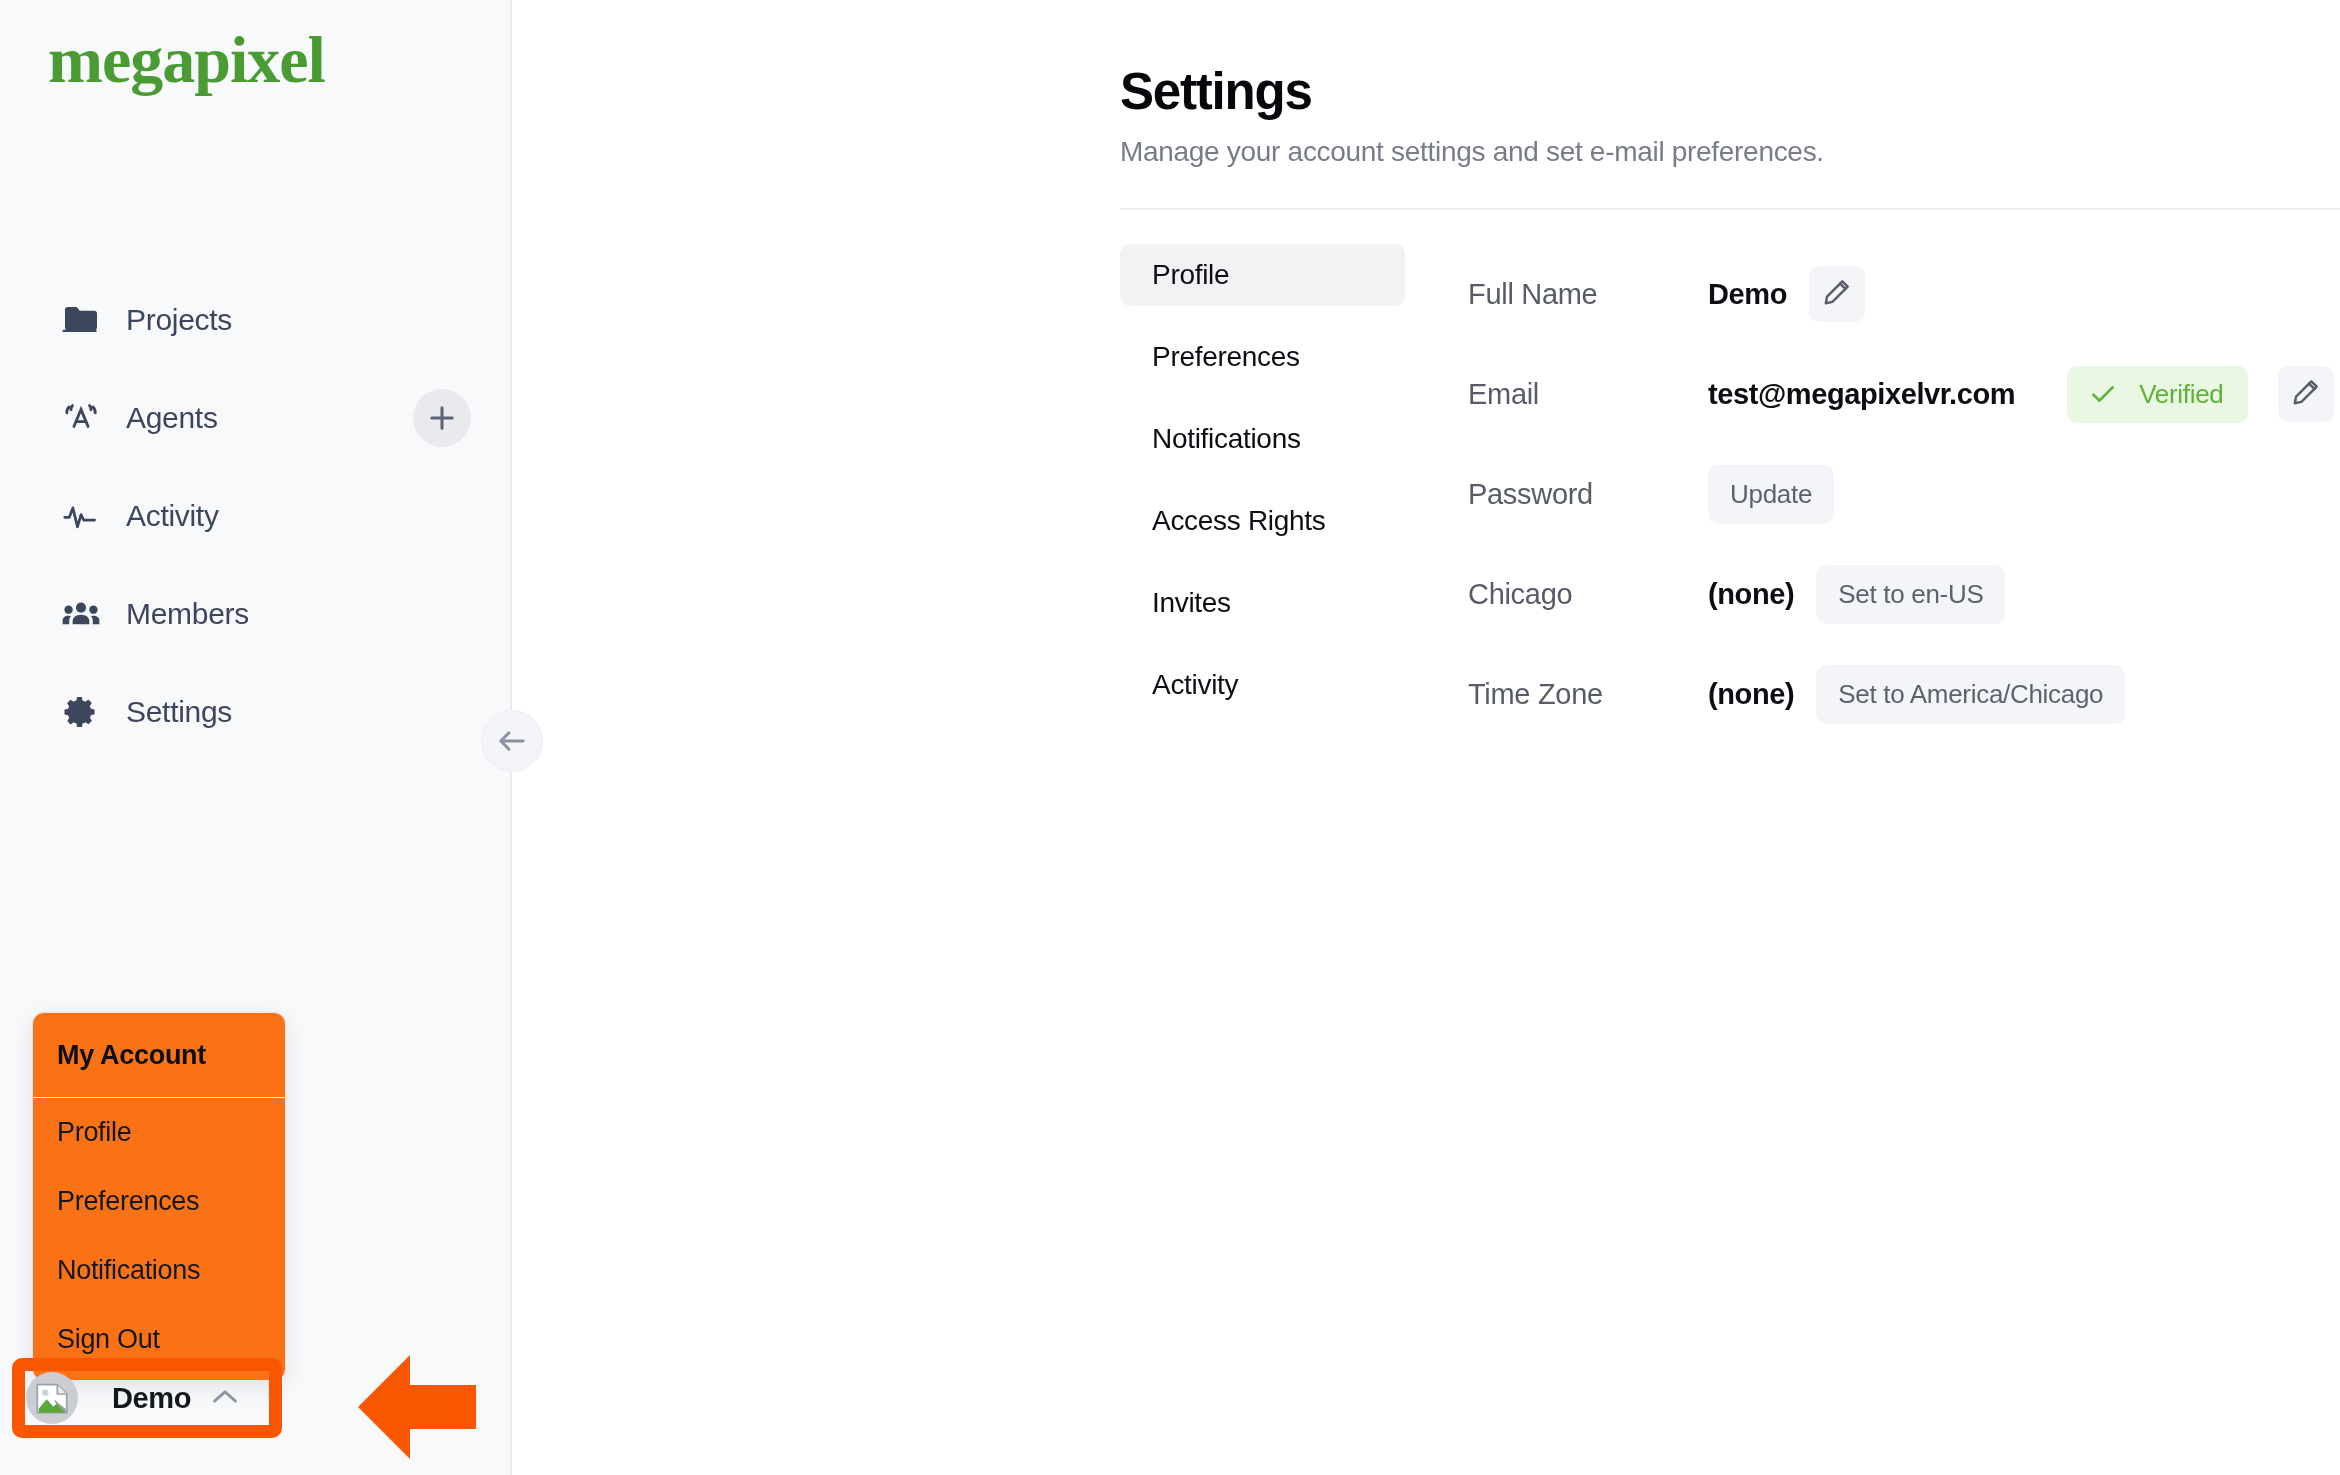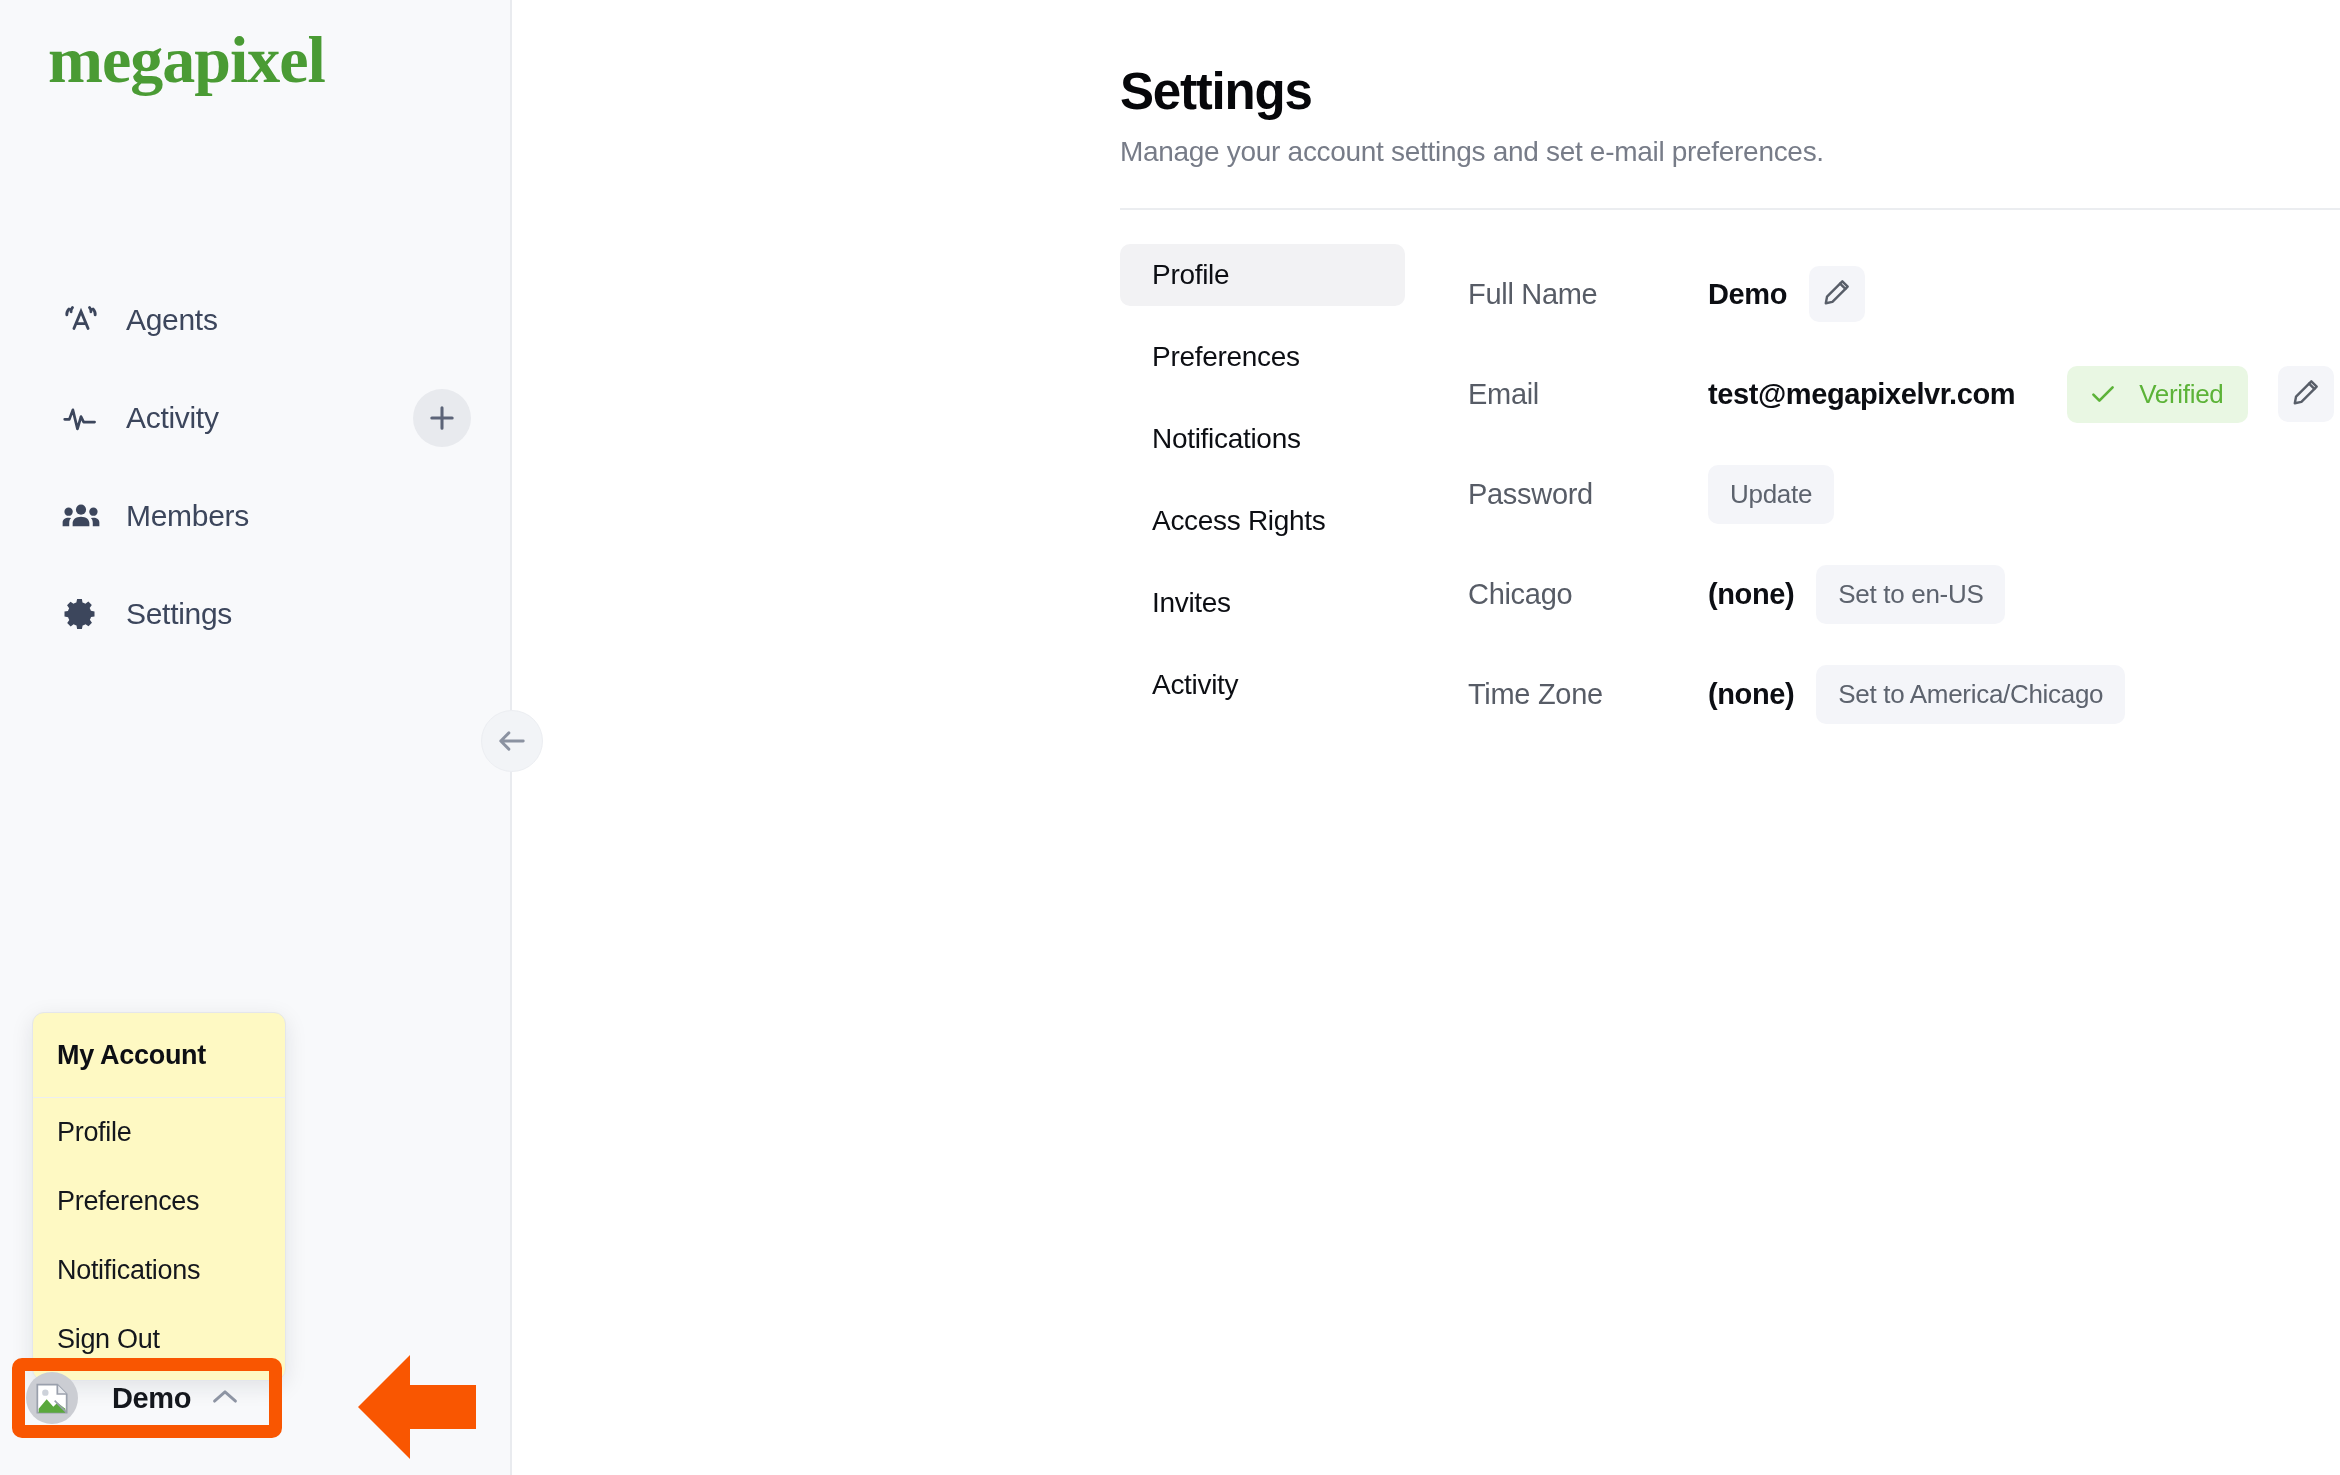--- a/index.html
+++ b/index.html
@@ -64,21 +64,21 @@
     background: #f2f4f7;
     border: 1px solid #eceef2;
     display: flex; align-items: center; justify-content: center;
     z-index: 5;
   }
 
   
   .acct-menu {
     position: absolute; left: 32px; top: 1012px;
     width: 254px;
-    background: #fef9c3;
+    background: #f97316;
     border: 1px solid #e4e6ec;
     border-radius: 12px;
     box-shadow: 0 6px 22px rgba(20,25,40,0.10);
     z-index: 8;
     padding-bottom: 6px;
   }
   .acct-title {
     font-size: 27px; font-weight: 700; color: #0d0f14;
     padding: 27px 0 26px 24px;
     border-bottom: 1px solid #eceef2;
@@ -180,20 +180,29 @@
 
 <div class="app">
 
   <aside class="sidebar">
 
     <div class="logo">megapixel</div>
 
 
     <nav class="nav">
 
+      <div class="nav-item">
+        <span class="nav-icon">
+          <svg width="38" height="32" viewBox="0 0 26 22" fill="#3c465c">
+            <path d="M2 4a2 2 0 012-2h6l2.2 2.6H22a2 2 0 012 2V16a2 2 0 01-2 2H4a2 2 0 01-2-2V4z"></path>
+            <path d="M1 18.5h22" stroke="#3c465c" stroke-width="1.6" stroke-linecap="round"></path>
+          </svg>
+        </span>
+        <span class="nav-label">Projects</span>
+      </div>
 
       <div class="nav-item">
         <span class="nav-icon">
           <svg width="38" height="34" viewBox="0 0 26 24" fill="none" stroke="#3c465c" stroke-width="2" stroke-linecap="round">
             <path d="M8 18l5-12 5 12M9.6 14.6h6.8"></path>
             <path d="M4.5 4.2C3.2 5.6 2.8 7 3 8.4M7 3.2c-.9 1-1.2 2-1 3"></path>
             <path d="M21.5 4.2c1.3 1.4 1.7 2.8 1.5 4.2M19 3.2c.9 1 1.2 2 1 3"></path>
           </svg>
         </span>
         <span class="nav-label">Agents</span>

